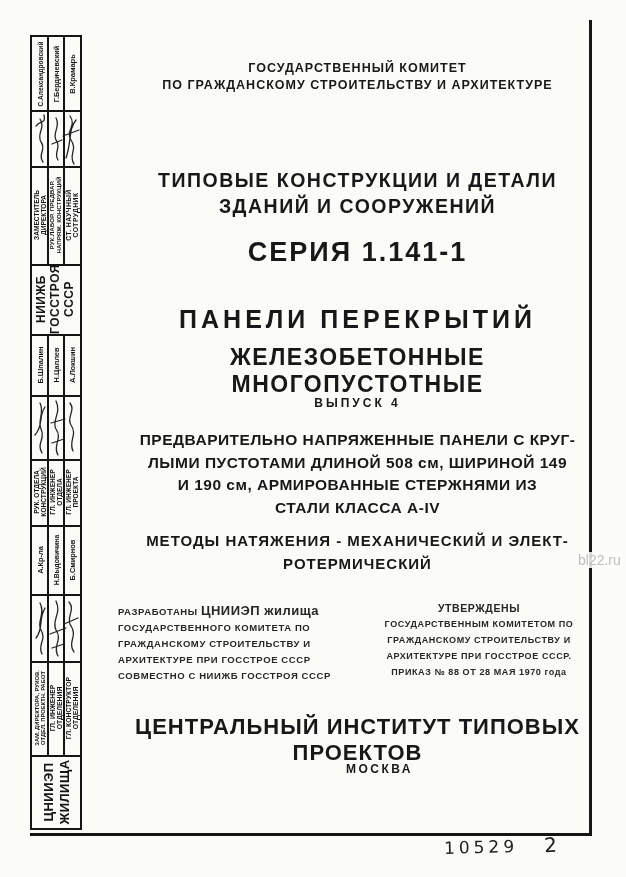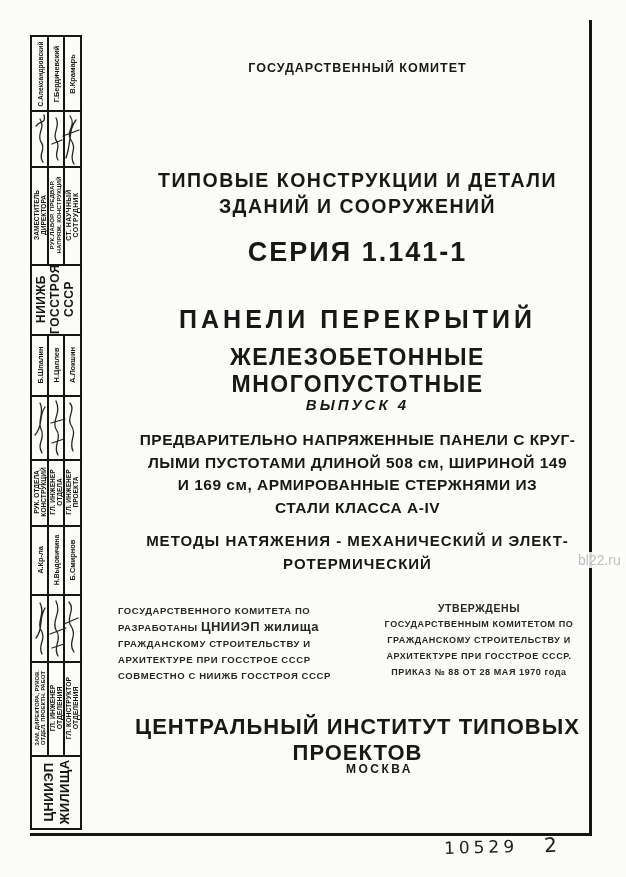--- a/index.html
+++ b/index.html
@@ -142,60 +142,61 @@
     <span>ОТДЕЛЕНИЯ</span>
   </div>
 
   <div class="rcell org" style="left:19.5px;top:767.5px;width:73px;height:48px;font-size:13px;line-height:1.2;">
     <span>ЦНИИЭП</span>
     <span>ЖИЛИЩА</span>
   </div>
 
   <div class="cblock" style="top:60px;font-size:12.5px;line-height:17px;letter-spacing:1px;">
     <div>ГОСУДАРСТВЕННЫЙ КОМИТЕТ</div>
+    <div>ПО ГРАЖДАНСКОМУ СТРОИТЕЛЬСТВУ И АРХИТЕКТУРЕ</div>
   </div>
 
   <div class="cblock" style="top:167px;font-size:19.5px;line-height:26px;letter-spacing:1.5px;">
     <div>ТИПОВЫЕ КОНСТРУКЦИИ И ДЕТАЛИ</div>
     <div>ЗДАНИЙ И СООРУЖЕНИЙ</div>
   </div>
 
   <div class="cblock" style="top:237px;font-size:27px;letter-spacing:2px;">
     <span>СЕРИЯ 1.141-1</span>
   </div>
 
   <div class="cblock" style="top:305px;font-size:25px;letter-spacing:4px;">
     <span>ПАНЕЛИ ПЕРЕКРЫТИЙ</span>
   </div>
   <div class="cblock" style="top:344px;font-size:23px;letter-spacing:1.5px;">
     <span>ЖЕЛЕЗОБЕТОННЫЕ МНОГОПУСТОТНЫЕ</span>
   </div>
 
-  <div class="cblock" style="top:396px;font-size:15px;letter-spacing:3px;font-style:italic;">
+  <div class="cblock" style="top:396px;font-size:12px;letter-spacing:3px;">
     <span>ВЫПУСК 4</span>
   </div>
 
   <div class="cblock" style="top:429px;font-size:15.5px;line-height:22.5px;letter-spacing:0.5px;">
     <div>ПРЕДВАРИТЕЛЬНО НАПРЯЖЕННЫЕ ПАНЕЛИ С КРУГ-</div>
     <div>ЛЫМИ ПУСТОТАМИ ДЛИНОЙ 508 см, ШИРИНОЙ 149</div>
-    <div>И 169 см, АРМИРОВАННЫЕ СТЕРЖНЯМИ ИЗ</div>
+    <div>И 190 см, АРМИРОВАННЫЕ СТЕРЖНЯМИ ИЗ</div>
     <div>СТАЛИ КЛАССА А-IV</div>
   </div>
 
   <div class="cblock" style="top:530px;font-size:15px;line-height:22.5px;letter-spacing:1px;">
     <div>МЕТОДЫ НАТЯЖЕНИЯ - МЕХАНИЧЕСКИЙ И ЭЛЕКТ-</div>
     <div>РОТЕРМИЧЕСКИЙ</div>
   </div>
 
   <div class="colblock" style="left:118px;top:603px;width:245px;font-size:9.5px;line-height:16px;letter-spacing:0.6px;">
-    <div>ГОСУДАРСТВЕННОГО КОМИТЕТА ПО</div>
     <div>
       <span>РАЗРАБОТАНЫ</span>
       <span class="dev-big">ЦНИИЭП жилища</span>
     </div>
+    <div>ГОСУДАРСТВЕННОГО КОМИТЕТА ПО</div>
     <div>ГРАЖДАНСКОМУ СТРОИТЕЛЬСТВУ И</div>
     <div>АРХИТЕКТУРЕ ПРИ ГОССТРОЕ СССР</div>
     <div>СОВМЕСТНО С НИИЖБ ГОССТРОЯ СССР</div>
   </div>
 
   <div class="colblock" style="left:368px;top:600px;width:222px;font-size:9px;line-height:16px;letter-spacing:0.6px;text-align:center;">
     <div style="font-size:10.5px;">УТВЕРЖДЕНЫ</div>
     <div>ГОСУДАРСТВЕННЫМ КОМИТЕТОМ ПО</div>
     <div>ГРАЖДАНСКОМУ СТРОИТЕЛЬСТВУ И</div>
     <div>АРХИТЕКТУРЕ ПРИ ГОССТРОЕ СССР.</div>

